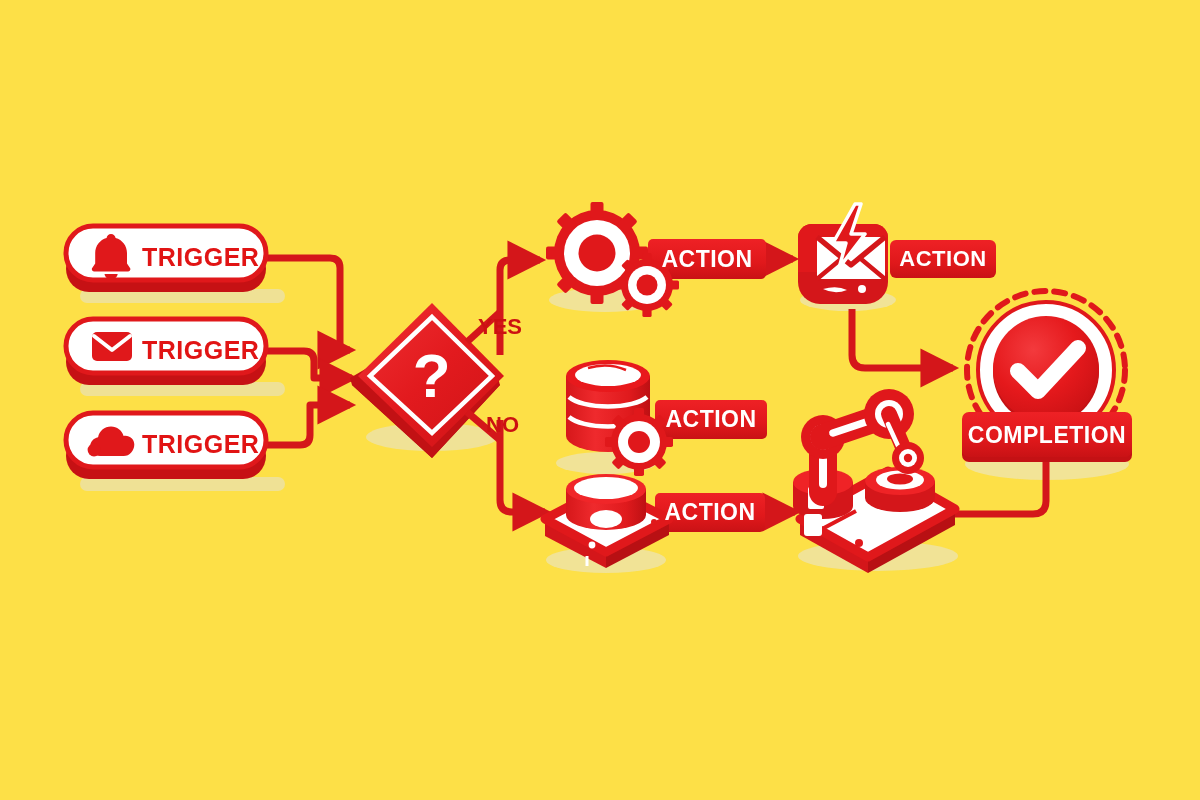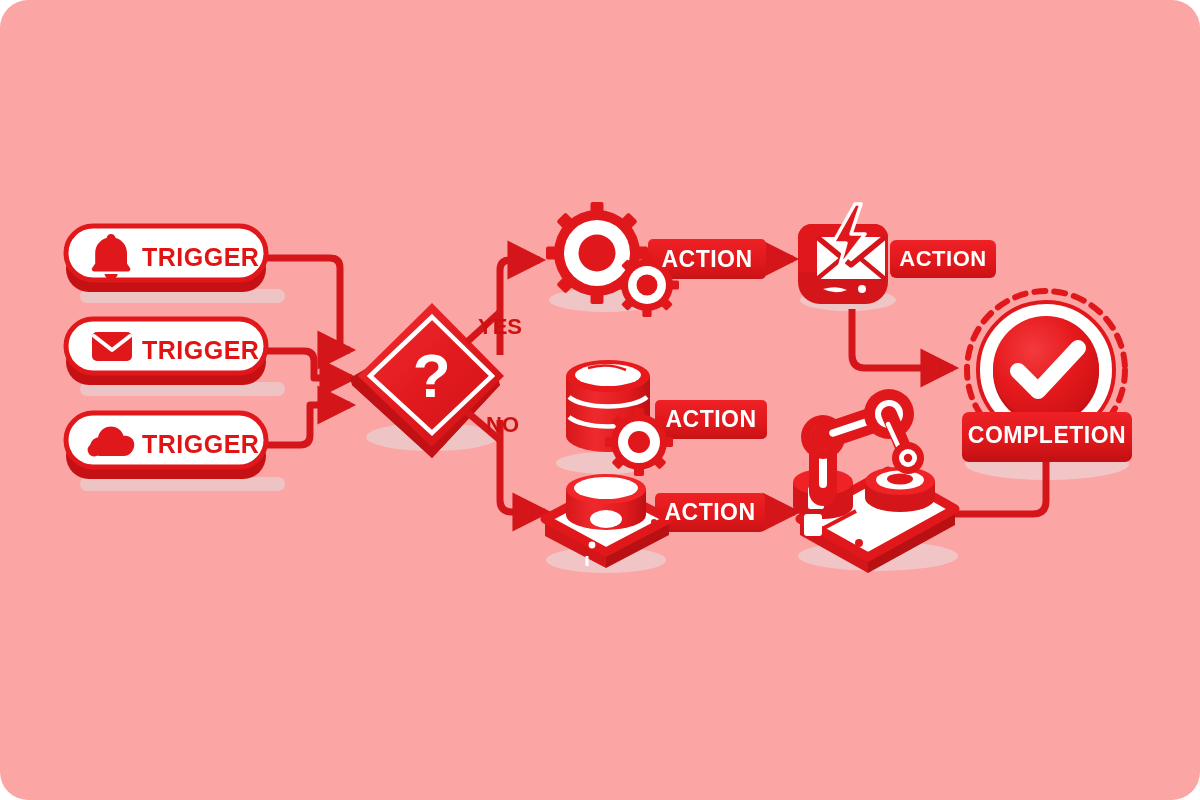--- a/index.html
+++ b/index.html
@@ -8,23 +8,22 @@
     padding: 0;
     background: #ffffff;
   }
   body {
     font-family: "Liberation Sans", sans-serif;
   }
   #canvas {
     position: relative;
     width: 1200px;
     height: 800px;
-    background: #fca5a5;
+    background: #fde047;
     overflow: hidden;
-    border-radius: 28px;
   }
   #stage {
     position: absolute;
     inset: 0;
   }
   svg.layer {
     position: absolute;
     left: 0;
     top: 0;
     width: 1200px;

